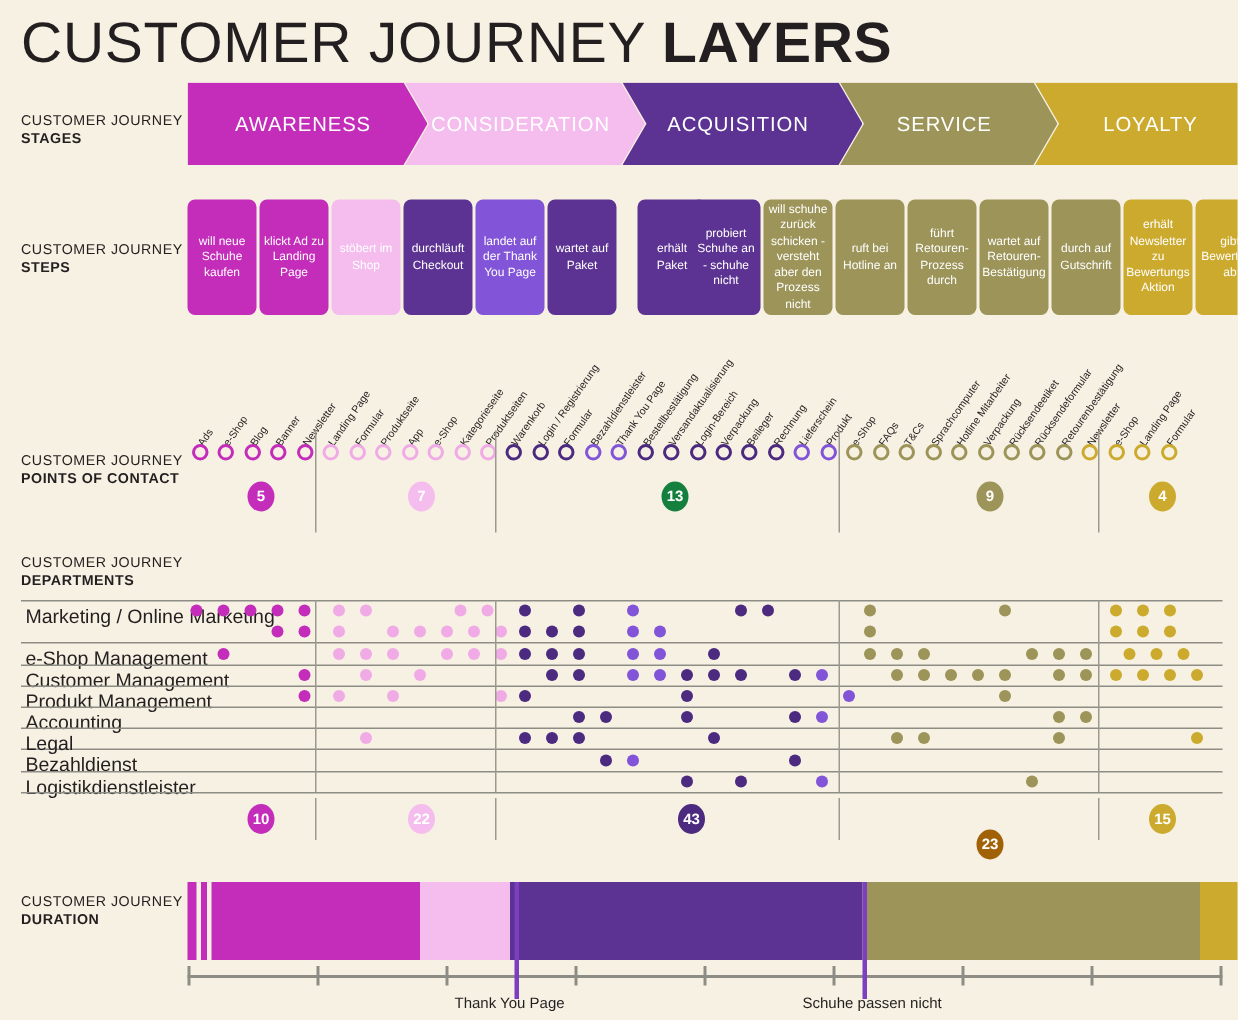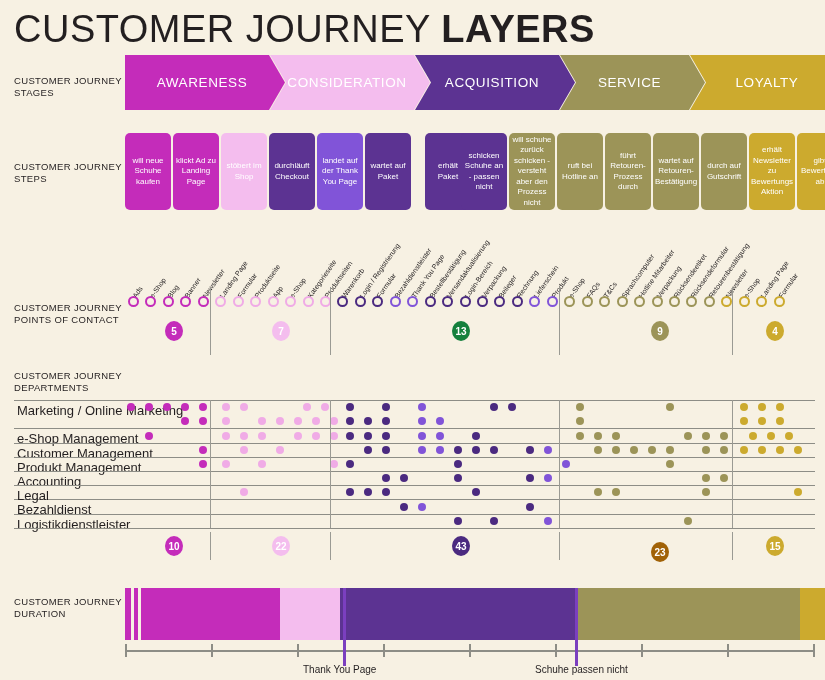--- a/index.html
+++ b/index.html
@@ -21,21 +21,21 @@
   #title .bold{font-weight:700;}
 
   
   .rowlabel{
     position:absolute;left:14px;
     font-size:9.5px;line-height:12px;letter-spacing:.35px;
     text-transform:uppercase;
     width:112px;
   }
   .rowlabel .l1{font-weight:400;display:block;}
-  .rowlabel .l2{font-weight:400;display:block;}
+  .rowlabel .l2{font-weight:700;display:block;}
 
   
   #stages{position:absolute;left:125px;top:55px;width:690px;height:55px;}
   .stage{
     position:absolute;top:0;height:55px;
     display:flex;align-items:center;justify-content:center;
     color:#fff;font-size:13.5px;letter-spacing:.6px;
     clip-path:polygon(0 0, calc(100% - 16px) 0, 100% 50%, calc(100% - 16px) 100%, 0 100%);
   }
   .stage.notch{
@@ -152,21 +152,21 @@
     <div class="step" style="left: 192px; width: 46px; background: rgb(129, 84, 216);">
       <span>landet auf der Thank You Page</span>
     </div>
     <div class="step" style="left: 240px; width: 46px; background: rgb(92, 51, 146);">
       <span>wartet auf Paket</span>
     </div>
     <div class="step" style="left: 288px; width: 46px; background: rgb(92, 51, 146); margin-left: 12px;">
       <span>erhält Paket</span>
     </div>
     <div class="step" style="left: 336px; width: 46px; background: rgb(92, 51, 146);">
-      <span>schicken Schuhe an - passen nicht</span>
+      <span>probiert Schuhe an - schuhe nicht</span>
     </div>
     <div class="step" style="left: 384px; width: 46px; background: rgb(156, 148, 88);">
       <span>will schuhe zurück schicken - versteht aber den Prozess nicht</span>
     </div>
     <div class="step" style="left: 432px; width: 46px; background: rgb(156, 148, 88);">
       <span>ruft bei Hotline an</span>
     </div>
     <div class="step" style="left: 480px; width: 46px; background: rgb(156, 148, 88);">
       <span>führt Retouren-Prozess durch</span>
     </div>
@@ -260,21 +260,21 @@
     <div class="poclabel" style="left: 640.2px; top: 57px;">Landing Page</div>
     <div class="poccircle" style="left: 631.2px; top: 61px; border-color: rgb(204, 170, 46);"></div>
     <div class="poclabel" style="left: 657.65px; top: 57px;">Formular</div>
     <div class="poccircle" style="left: 648.65px; top: 61px; border-color: rgb(204, 170, 46);"></div>
     <div class="divider" style="left: 85px; top: 52px; height: 68px;"></div>
     <div class="divider" style="left: 205px; top: 52px; height: 68px;"></div>
     <div class="divider" style="left: 434px; top: 52px; height: 68px;"></div>
     <div class="divider" style="left: 607px; top: 52px; height: 68px;"></div>
     <div class="badge" style="left: 40px; top: 86px; background: rgb(196, 44, 186);">5</div>
     <div class="badge" style="left: 147px; top: 86px; background: rgb(244, 189, 238); color: rgb(255, 255, 255);">7</div>
-    <div class="badge" style="left: 327px; top: 86px; background: #15803d;">13</div>
+    <div class="badge" style="left: 316px; top: 86px; background: #15803d;">13</div>
     <div class="badge" style="left: 526px; top: 86px; background: rgb(156, 148, 88);">9</div>
     <div class="badge" style="left: 641px; top: 86px; background: rgb(204, 170, 46);">4</div>
   </div>
 
 <div id="depts">
     <div class="deptrow" style="top: 0px;">
       <div class="deptname">Marketing / Online Marketing</div>
     </div>
     <div class="deptrow" style="top: 28.4px;">
       <div class="deptname">e-Shop Management</div>
@@ -410,21 +410,21 @@
     <div class="dot" style="left: 476px; top: 116.8px; background: rgb(75, 42, 128);"></div>
     <div class="dot" style="left: 530px; top: 116.8px; background: rgb(129, 84, 216);"></div>
     <div class="dot" style="left: 670px; top: 116.8px; background: rgb(156, 148, 88);"></div>
     <div class="divider" style="left: 196px; top: 0px; height: 127.8px;"></div>
     <div class="divider" style="left: 316px; top: 0px; height: 127.8px;"></div>
     <div class="divider" style="left: 545px; top: 0px; height: 127.8px;"></div>
     <div class="divider" style="left: 718px; top: 0px; height: 127.8px;"></div>
     <div class="badge" style="left: 151px; top: 136px; background: rgb(196, 44, 186);">10</div>
     <div class="badge" style="left: 258px; top: 136px; background: rgb(244, 189, 238);">22</div>
     <div class="badge" style="left: 438px; top: 136px; background: rgb(75, 42, 128);">43</div>
-    <div class="badge" style="left: 637px; top: 142px; background: #a16207;">23</div>
+    <div class="badge" style="left: 637px; top: 153px; background: #a16207;">23</div>
     <div class="badge" style="left: 752px; top: 136px; background: rgb(204, 170, 46);">15</div>
     <div class="divider" style="left: 196px; top: 132px; height: 28px;"></div>
     <div class="divider" style="left: 316px; top: 132px; height: 28px;"></div>
     <div class="divider" style="left: 545px; top: 132px; height: 28px;"></div>
     <div class="divider" style="left: 718px; top: 132px; height: 28px;"></div>
   </div>
 
 <div id="duration">
   <div id="duraxis"></div>
 <div class="durseg" style="left: 0px; width: 155px; background: rgb(196, 44, 186);"></div>

